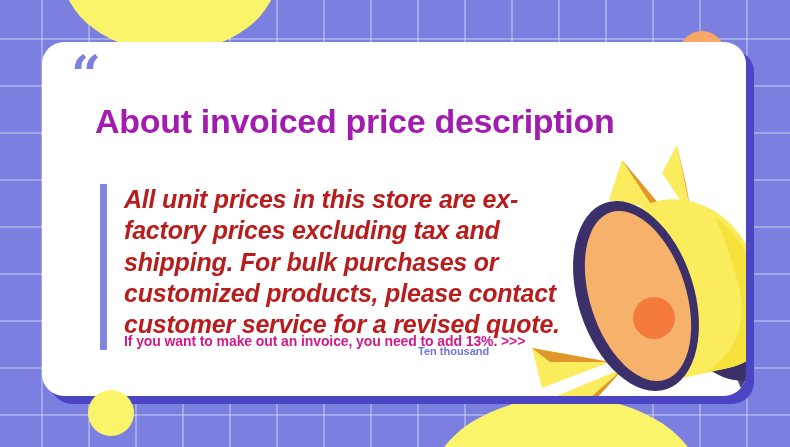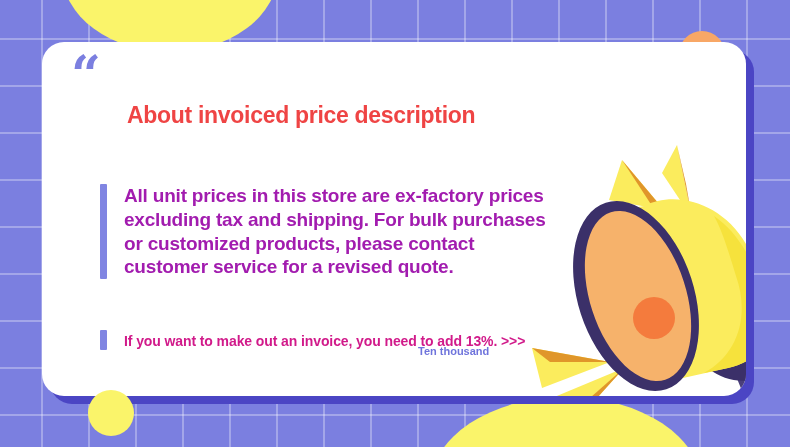--- a/index.html
+++ b/index.html
@@ -74,48 +74,48 @@
     font-weight: bold;
     line-height: 1;
     color: #7b7fe0;
     letter-spacing: -2px;
     user-select: none;
   }
   
   .headline {
     position: absolute;
     left: 53px; top: 60px;
-    font-size: 23px;
-    font-weight: bold;
-    color: #ef4444;
+    font-size: 34px;
+    font-weight: bold;
+    color: #a21caf;
     letter-spacing: -0.3px;
     white-space: nowrap;
-    margin-left: 32px;
   }
   
   .body-block {
     position: absolute;
     left: 58px; top: 142px;
     width: 460px;
     display: flex;
     align-items: stretch;
   }
   .accent-bar {
     width: 7px;
     flex: 0 0 7px;
     background: #8085e2;
     border-radius: 1px;
     margin-right: 17px;
   }
   .body-text {
-    font-size: 19px;
+    font-size: 25px;
     font-weight: bold;
     line-height: 1.25;
-    color: #a21caf;
+    color: #b91c1c;
     letter-spacing: -0.2px;
+    font-style: italic;
   }
   
   .footer-block {
     position: absolute;
     left: 58px; top: 288px;
     width: 480px;
     display: flex;
     align-items: stretch;
   }
   .footer-text {

